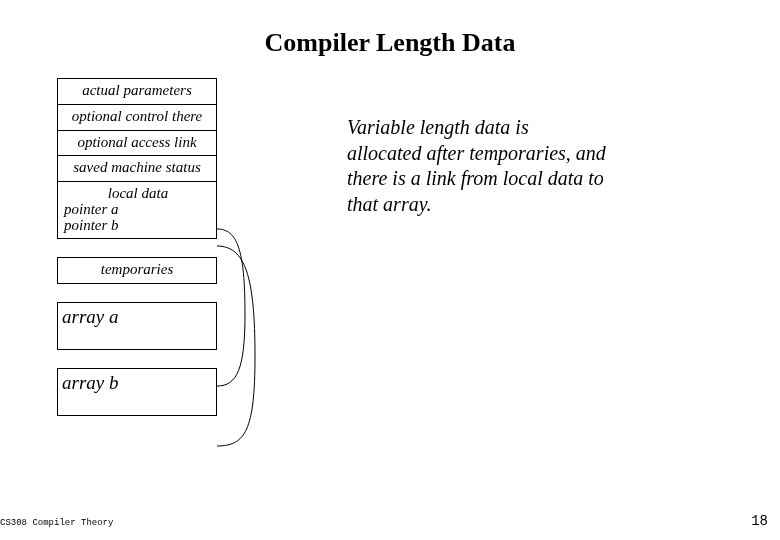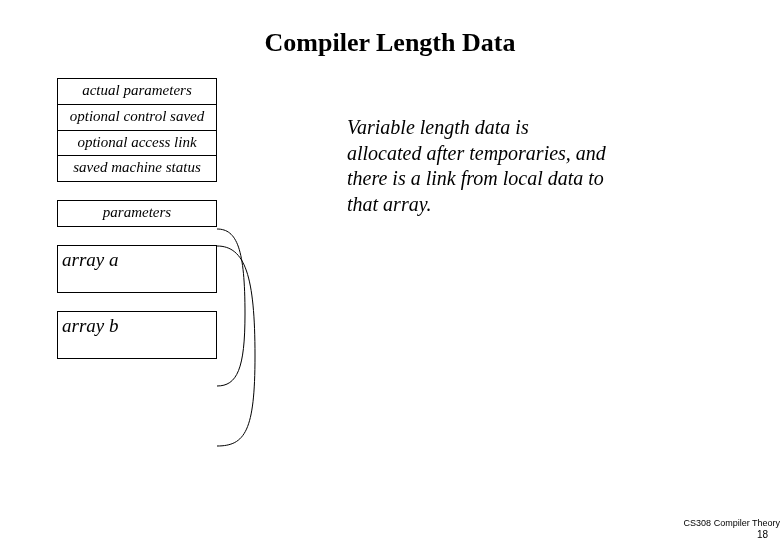--- a/index.html
+++ b/index.html
@@ -72,50 +72,55 @@
     padding-left: 130px;
     padding-top: 37px;
     max-width: 390px;
     line-height: 1.28;
   }
   .footer-course {
     position: absolute;
     bottom: 12px;
     left: 0;
     width: 100%;
-    text-align: right;
+    text-align: left;
     font-size: 9px;
-    font-family: Liberation Sans, sans-serif;
+    font-family: Liberation Mono, monospace;
   }
   .footer-page {
     position: absolute;
-    bottom: 0;
+    bottom: 11px;
     right: 12px;
-    font-size: 10px;
-    font-family: Liberation Sans, sans-serif;
+    font-size: 14px;
+    font-family: Liberation Mono, monospace;
   }
   .connector-svg {
     position: absolute;
     overflow: visible;
     pointer-events: none;
   }
 </style>
 </head>
 <body>
 
 <div class="title">Compiler Length Data</div>
 
 <div class="content">
 
   <div class="stack-col">
     <div class="cell">actual parameters</div>
-    <div class="cell">optional control saved</div>
+    <div class="cell">optional control there</div>
     <div class="cell">optional access link</div>
     <div class="cell">saved machine status</div>
-    <div class="temp-cell">parameters</div>
+    <div class="local-cell">
+      <span class="hdr">local data</span>
+      <span>pointer a</span><br>
+      <span>pointer b</span>
+    </div>
+    <div class="temp-cell">temporaries</div>
     <div class="arr-cell">array a</div>
     <div class="arr-cell">array b</div>
 
     <svg class="connector-svg" style="left:160px; top:151px; width:40px; height:180px;">
       <path d="M 0 0 C 20 0, 28 20, 28 85 C 28 140, 20 157, 0 157" stroke="#000" stroke-width="1" fill="none"></path>
     </svg>
 
     <svg class="connector-svg" style="left:160px; top:168px; width:50px; height:240px;">
       <path d="M 0 0 C 28 0, 38 30, 38 110 C 38 185, 28 200, 0 200" stroke="#000" stroke-width="1" fill="none"></path>
     </svg>

